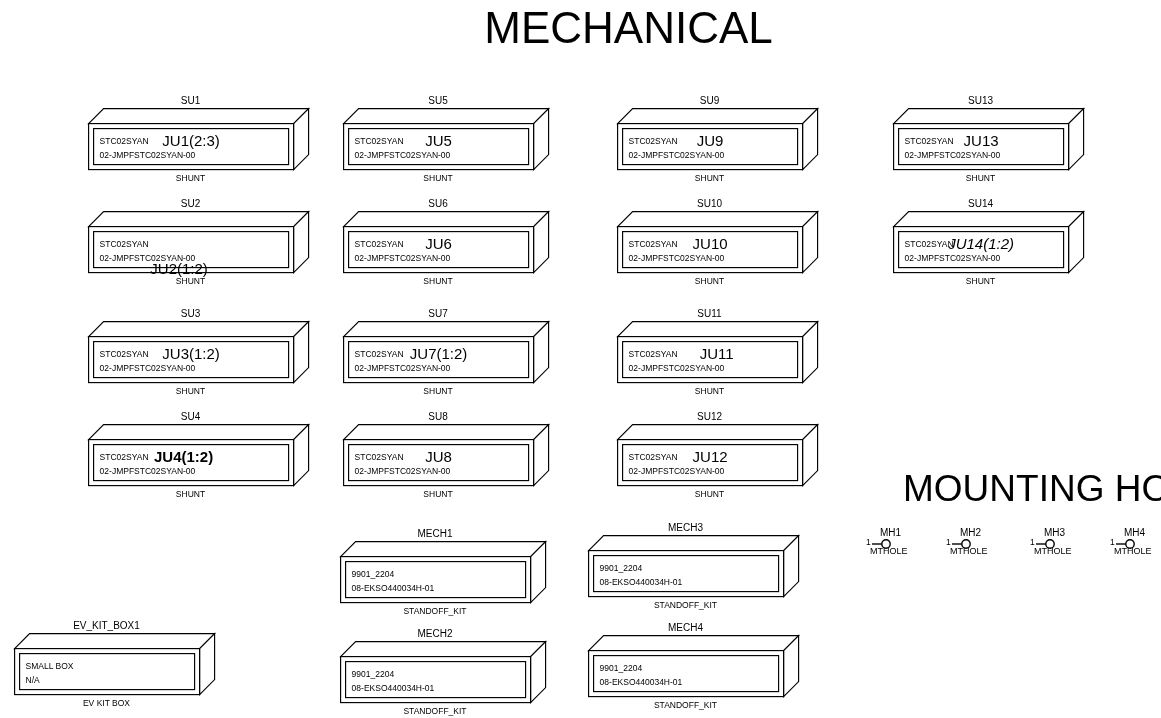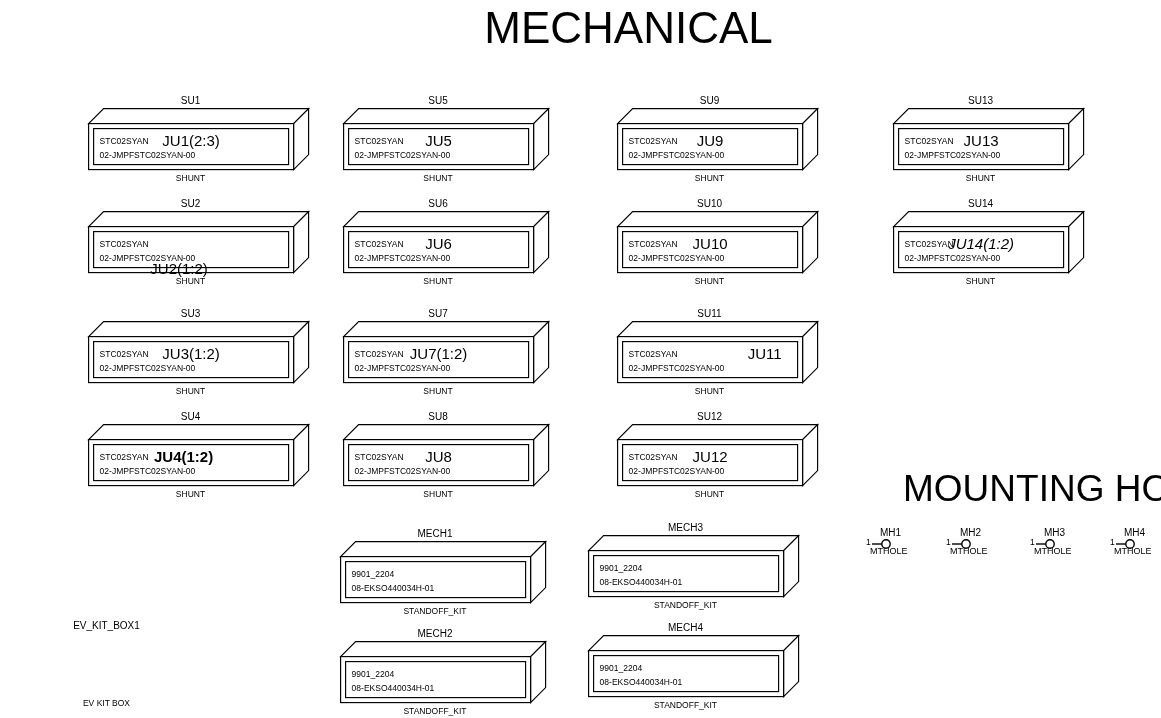--- a/index.html
+++ b/index.html
@@ -291,21 +291,21 @@
       <div class="part-ref" style="width: 185px; left: 0px;">SU11</div>
       <div class="box-wrap" style="top: 13px; width: 202px; height: 63px;">
         <svg class="box-svg" width="202" height="63" viewBox="0 0 202 63">
           <path class="face" d="M 0.6 15.6 L 15.6 0.5999999999999996 L 200.6 0.5999999999999996 L 185.6 15.6 Z"></path>
           <path class="face" d="M 185.6 15.6 L 200.6 0.5999999999999996 L 200.6 46.6 L 185.6 61.6 Z"></path>
           <rect class="face" x="0.6" y="15.6" width="185" height="46"></rect>
           <rect class="inner" x="5.6" y="20.6" width="175" height="36"></rect>
         </svg>
         <div class="box-text t-left1" style="left: 11.6px; top: 28.6px;">STC02SYAN</div>
         <div class="box-text t-left2" style="left: 11.6px; top: 42.6px;">02-JMPFSTC02SYAN-00</div>
-        <div class="box-text t-big" style="left: 5.6px; top: 24.6px; width: 188px; text-align: center; padding-left: 48px;">JU11</div>
+        <div class="box-text t-big" style="left: 5.6px; top: 24.6px; width: 188px; text-align: center;">JU11</div>
       </div>
       <div class="part-footer" style="width: 185px; top: 78px;">SHUNT</div>
     </div>
     <div class="part" style="left: 617px; top: 411px; width: 202px; height: 89px;">
       <div class="part-ref" style="width: 185px; left: 0px;">SU12</div>
       <div class="box-wrap" style="top: 13px; width: 202px; height: 63px;">
         <svg class="box-svg" width="202" height="63" viewBox="0 0 202 63">
           <path class="face" d="M 0.6 15.6 L 15.6 0.5999999999999996 L 200.6 0.5999999999999996 L 185.6 15.6 Z"></path>
           <path class="face" d="M 185.6 15.6 L 200.6 0.5999999999999996 L 200.6 46.6 L 185.6 61.6 Z"></path>
           <rect class="face" x="0.6" y="15.6" width="185" height="46"></rect>
@@ -398,20 +398,30 @@
           <rect class="face" x="0.6" y="15.6" width="195" height="46"></rect>
           <rect class="inner" x="5.6" y="20.6" width="185" height="36"></rect>
         </svg>
         <div class="box-text t-left1" style="left: 11.6px; top: 28.6px;">9901_2204</div>
         <div class="box-text t-left2" style="left: 11.6px; top: 42.6px;">08-EKSO440034H-01</div>
       </div>
       <div class="part-footer" style="width: 195px; top: 78px;">STANDOFF_KIT</div>
     </div>
     <div class="part" style="left: 14px; top: 620px; width: 202px; height: 89px;">
       <div class="part-ref" style="width: 185px; left: 0px;">EV_KIT_BOX1</div>
+      <div class="box-wrap" style="top: 13px; width: 202px; height: 63px;">
+        <svg class="box-svg" width="202" height="63" viewBox="0 0 202 63">
+          <path class="face" d="M 0.6 15.6 L 15.6 0.5999999999999996 L 200.6 0.5999999999999996 L 185.6 15.6 Z"></path>
+          <path class="face" d="M 185.6 15.6 L 200.6 0.5999999999999996 L 200.6 46.6 L 185.6 61.6 Z"></path>
+          <rect class="face" x="0.6" y="15.6" width="185" height="46"></rect>
+          <rect class="inner" x="5.6" y="20.6" width="175" height="36"></rect>
+        </svg>
+        <div class="box-text t-left1" style="left: 11.6px; top: 28.6px;">SMALL BOX</div>
+        <div class="box-text t-left2" style="left: 11.6px; top: 42.6px;">N/A</div>
+      </div>
       <div class="part-footer" style="width: 185px; top: 78px;">EV KIT BOX</div>
     </div>
     <div class="mth" style="left: 866px; top: 528px;">
       <svg class="mth-svg" width="40" height="34" viewBox="0 0 40 34">
         <line class="lead" x1="6" y1="16" x2="16" y2="16"></line>
         <circle class="hole" cx="20" cy="16" r="4.2"></circle>
       </svg>
       <div class="mth-pin">1</div>
       <div class="mth-ref">MH1</div>
       <div class="mth-name">MTHOLE</div>

